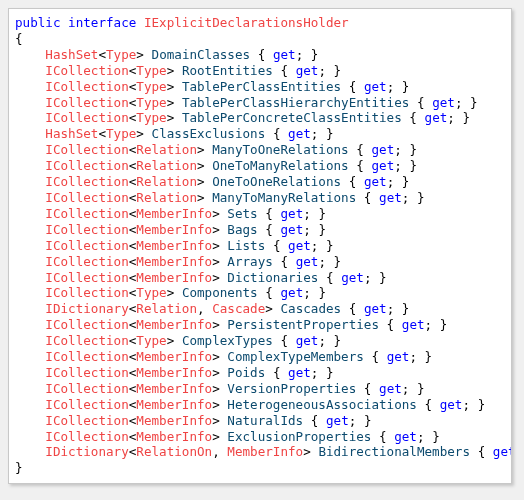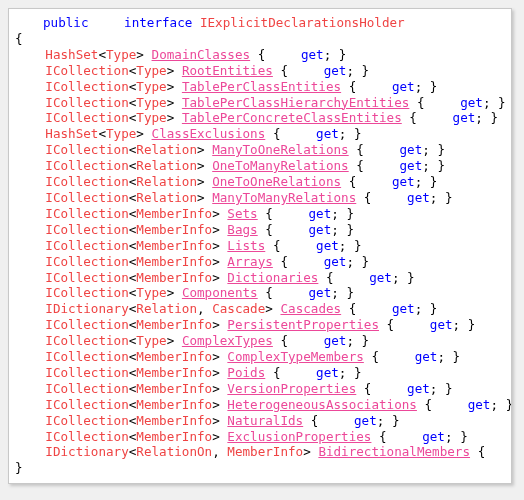--- a/index.html
+++ b/index.html
@@ -35,23 +35,23 @@
     font-size: 12.6px;
     line-height: 15.9px;
     color: #000000;
     white-space: pre;
     letter-spacing: 0px;
   }
 
   .ln { display: block; min-height: 15.9px; }
 
   
-  .kw   { color: #0000ff; margin-left: 28px; }   
+  .kw   { color: #0000ff; }   
   .typ  { color: #ef4444; }   
   .pun  { color: #000000; }   
-  .id   { color: #ec4899; text-decoration: underline; }   
+  .id   { color: #0c4a6e; }   
 </style>
 </head>
 <body>
 
 <div id="code-card">
   <pre id="code-block"><span class="ln"><span class="kw">public</span> <span class="kw">interface</span> <span class="typ">IExplicitDeclarationsHolder</span></span><span class="ln"><span class="pun">{</span></span><span id="member-lines"><span class="ln">    <span class="typ">HashSet</span><span class="pun">&lt;</span><span class="typ">Type</span><span class="pun">&gt;</span> <span class="id">DomainClasses</span> <span class="pun">{</span> <span class="kw">get</span><span class="pun">;</span> <span class="pun">}</span></span><span class="ln">    <span class="typ">ICollection</span><span class="pun">&lt;</span><span class="typ">Type</span><span class="pun">&gt;</span> <span class="id">RootEntities</span> <span class="pun">{</span> <span class="kw">get</span><span class="pun">;</span> <span class="pun">}</span></span><span class="ln">    <span class="typ">ICollection</span><span class="pun">&lt;</span><span class="typ">Type</span><span class="pun">&gt;</span> <span class="id">TablePerClassEntities</span> <span class="pun">{</span> <span class="kw">get</span><span class="pun">;</span> <span class="pun">}</span></span><span class="ln">    <span class="typ">ICollection</span><span class="pun">&lt;</span><span class="typ">Type</span><span class="pun">&gt;</span> <span class="id">TablePerClassHierarchyEntities</span> <span class="pun">{</span> <span class="kw">get</span><span class="pun">;</span> <span class="pun">}</span></span><span class="ln">    <span class="typ">ICollection</span><span class="pun">&lt;</span><span class="typ">Type</span><span class="pun">&gt;</span> <span class="id">TablePerConcreteClassEntities</span> <span class="pun">{</span> <span class="kw">get</span><span class="pun">;</span> <span class="pun">}</span></span><span class="ln">    <span class="typ">HashSet</span><span class="pun">&lt;</span><span class="typ">Type</span><span class="pun">&gt;</span> <span class="id">ClassExclusions</span> <span class="pun">{</span> <span class="kw">get</span><span class="pun">;</span> <span class="pun">}</span></span><span class="ln">    <span class="typ">ICollection</span><span class="pun">&lt;</span><span class="typ">Relation</span><span class="pun">&gt;</span> <span class="id">ManyToOneRelations</span> <span class="pun">{</span> <span class="kw">get</span><span class="pun">;</span> <span class="pun">}</span></span><span class="ln">    <span class="typ">ICollection</span><span class="pun">&lt;</span><span class="typ">Relation</span><span class="pun">&gt;</span> <span class="id">OneToManyRelations</span> <span class="pun">{</span> <span class="kw">get</span><span class="pun">;</span> <span class="pun">}</span></span><span class="ln">    <span class="typ">ICollection</span><span class="pun">&lt;</span><span class="typ">Relation</span><span class="pun">&gt;</span> <span class="id">OneToOneRelations</span> <span class="pun">{</span> <span class="kw">get</span><span class="pun">;</span> <span class="pun">}</span></span><span class="ln">    <span class="typ">ICollection</span><span class="pun">&lt;</span><span class="typ">Relation</span><span class="pun">&gt;</span> <span class="id">ManyToManyRelations</span> <span class="pun">{</span> <span class="kw">get</span><span class="pun">;</span> <span class="pun">}</span></span><span class="ln">    <span class="typ">ICollection</span><span class="pun">&lt;</span><span class="typ">MemberInfo</span><span class="pun">&gt;</span> <span class="id">Sets</span> <span class="pun">{</span> <span class="kw">get</span><span class="pun">;</span> <span class="pun">}</span></span><span class="ln">    <span class="typ">ICollection</span><span class="pun">&lt;</span><span class="typ">MemberInfo</span><span class="pun">&gt;</span> <span class="id">Bags</span> <span class="pun">{</span> <span class="kw">get</span><span class="pun">;</span> <span class="pun">}</span></span><span class="ln">    <span class="typ">ICollection</span><span class="pun">&lt;</span><span class="typ">MemberInfo</span><span class="pun">&gt;</span> <span class="id">Lists</span> <span class="pun">{</span> <span class="kw">get</span><span class="pun">;</span> <span class="pun">}</span></span><span class="ln">    <span class="typ">ICollection</span><span class="pun">&lt;</span><span class="typ">MemberInfo</span><span class="pun">&gt;</span> <span class="id">Arrays</span> <span class="pun">{</span> <span class="kw">get</span><span class="pun">;</span> <span class="pun">}</span></span><span class="ln">    <span class="typ">ICollection</span><span class="pun">&lt;</span><span class="typ">MemberInfo</span><span class="pun">&gt;</span> <span class="id">Dictionaries</span> <span class="pun">{</span> <span class="kw">get</span><span class="pun">;</span> <span class="pun">}</span></span><span class="ln">    <span class="typ">ICollection</span><span class="pun">&lt;</span><span class="typ">Type</span><span class="pun">&gt;</span> <span class="id">Components</span> <span class="pun">{</span> <span class="kw">get</span><span class="pun">;</span> <span class="pun">}</span></span><span class="ln">    <span class="typ">IDictionary</span><span class="pun">&lt;</span><span class="typ">Relation</span><span class="pun">,</span> <span class="typ">Cascade</span><span class="pun">&gt;</span> <span class="id">Cascades</span> <span class="pun">{</span> <span class="kw">get</span><span class="pun">;</span> <span class="pun">}</span></span><span class="ln">    <span class="typ">ICollection</span><span class="pun">&lt;</span><span class="typ">MemberInfo</span><span class="pun">&gt;</span> <span class="id">PersistentProperties</span> <span class="pun">{</span> <span class="kw">get</span><span class="pun">;</span> <span class="pun">}</span></span><span class="ln">    <span class="typ">ICollection</span><span class="pun">&lt;</span><span class="typ">Type</span><span class="pun">&gt;</span> <span class="id">ComplexTypes</span> <span class="pun">{</span> <span class="kw">get</span><span class="pun">;</span> <span class="pun">}</span></span><span class="ln">    <span class="typ">ICollection</span><span class="pun">&lt;</span><span class="typ">MemberInfo</span><span class="pun">&gt;</span> <span class="id">ComplexTypeMembers</span> <span class="pun">{</span> <span class="kw">get</span><span class="pun">;</span> <span class="pun">}</span></span><span class="ln">    <span class="typ">ICollection</span><span class="pun">&lt;</span><span class="typ">MemberInfo</span><span class="pun">&gt;</span> <span class="id">Poids</span> <span class="pun">{</span> <span class="kw">get</span><span class="pun">;</span> <span class="pun">}</span></span><span class="ln">    <span class="typ">ICollection</span><span class="pun">&lt;</span><span class="typ">MemberInfo</span><span class="pun">&gt;</span> <span class="id">VersionProperties</span> <span class="pun">{</span> <span class="kw">get</span><span class="pun">;</span> <span class="pun">}</span></span><span class="ln">    <span class="typ">ICollection</span><span class="pun">&lt;</span><span class="typ">MemberInfo</span><span class="pun">&gt;</span> <span class="id">HeterogeneousAssociations</span> <span class="pun">{</span> <span class="kw">get</span><span class="pun">;</span> <span class="pun">}</span></span><span class="ln">    <span class="typ">ICollection</span><span class="pun">&lt;</span><span class="typ">MemberInfo</span><span class="pun">&gt;</span> <span class="id">NaturalIds</span> <span class="pun">{</span> <span class="kw">get</span><span class="pun">;</span> <span class="pun">}</span></span><span class="ln">    <span class="typ">ICollection</span><span class="pun">&lt;</span><span class="typ">MemberInfo</span><span class="pun">&gt;</span> <span class="id">ExclusionProperties</span> <span class="pun">{</span> <span class="kw">get</span><span class="pun">;</span> <span class="pun">}</span></span><span class="ln">    <span class="typ">IDictionary</span><span class="pun">&lt;</span><span class="typ">RelationOn</span><span class="pun">,</span> <span class="typ">MemberInfo</span><span class="pun">&gt;</span> <span class="id">BidirectionalMembers</span> <span class="pun">{</span> <span class="kw">get</span> </span></span><span class="ln"><span class="pun">}</span></span></pre>
 </div>
 
 </body></html>

